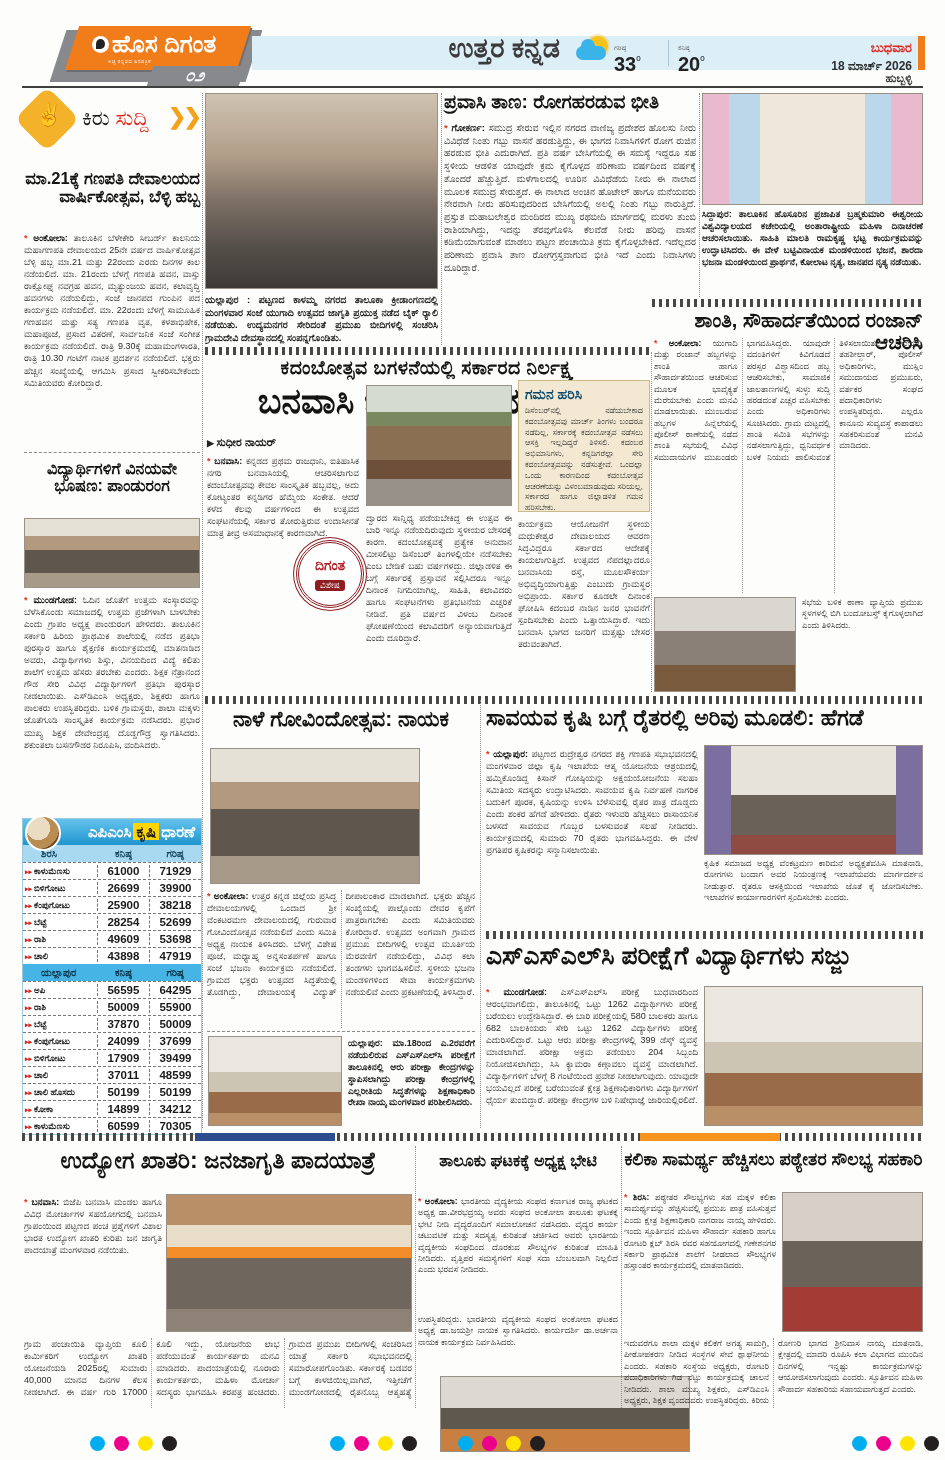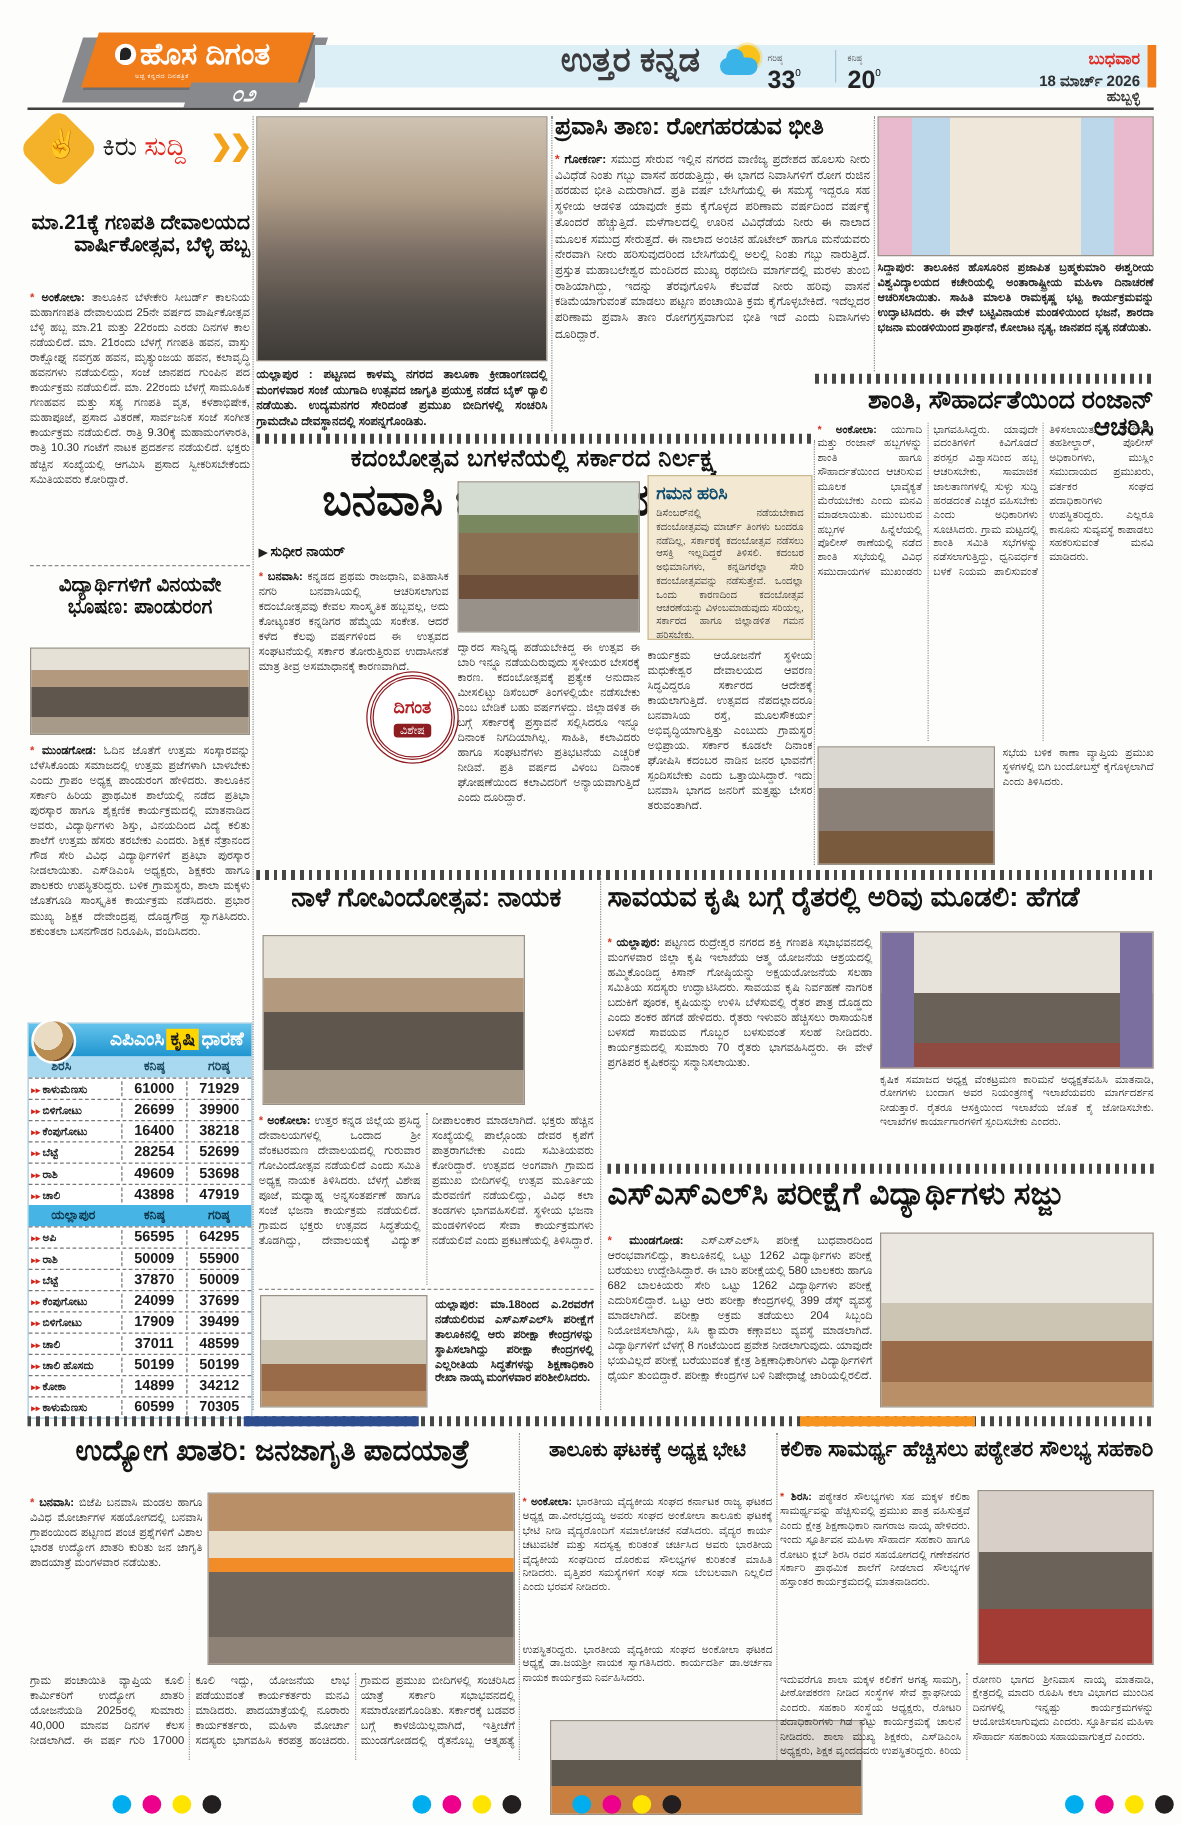--- a/index.html
+++ b/index.html
@@ -154,21 +154,21 @@
       <span class="tv">61000</span>
       <span class="tv">71929</span>
     </div>
   <div class="trow">
       <span class="tn">ಬಿಳಿಗೋಟು</span>
       <span class="tv">26699</span>
       <span class="tv">39900</span>
     </div>
   <div class="trow">
       <span class="tn">ಕೆಂಪುಗೋಟು</span>
-      <span class="tv">16400</span>
+      <span class="tv">25900</span>
       <span class="tv">38218</span>
     </div>
   <div class="trow">
       <span class="tn">ಬೆಟ್ಟೆ</span>
       <span class="tv">28254</span>
       <span class="tv">52699</span>
     </div>
   <div class="trow">
       <span class="tn">ರಾಶಿ</span>
       <span class="tv">49609</span>

